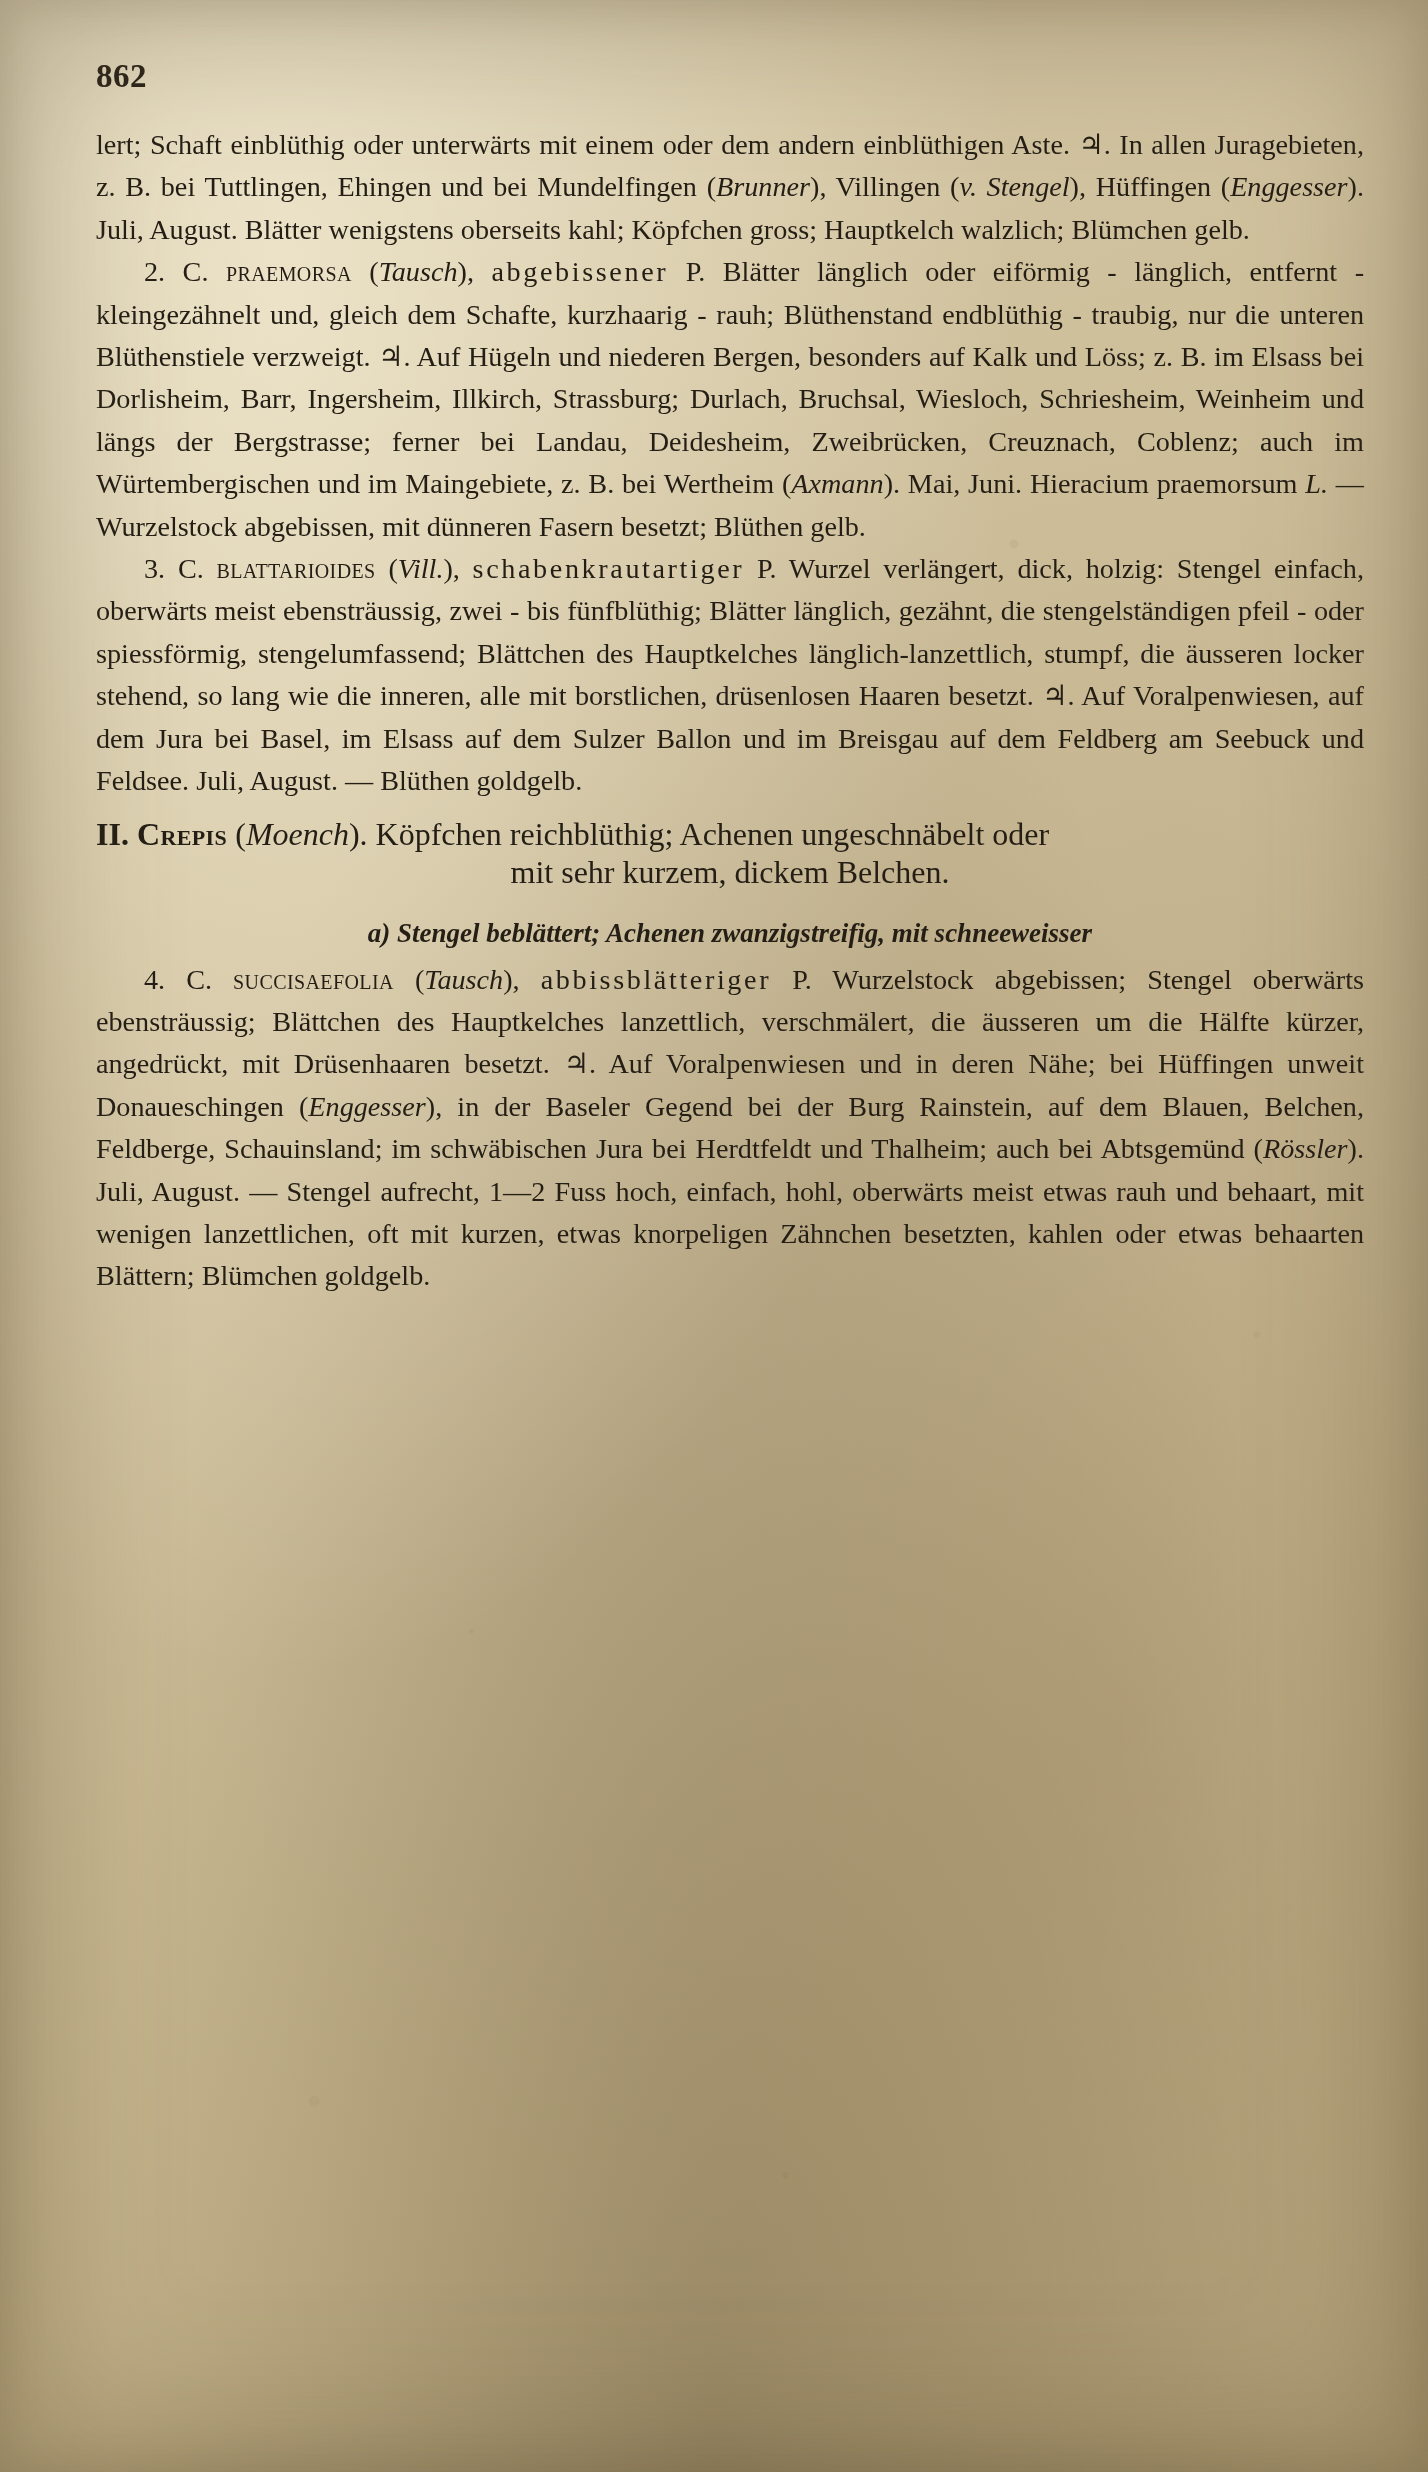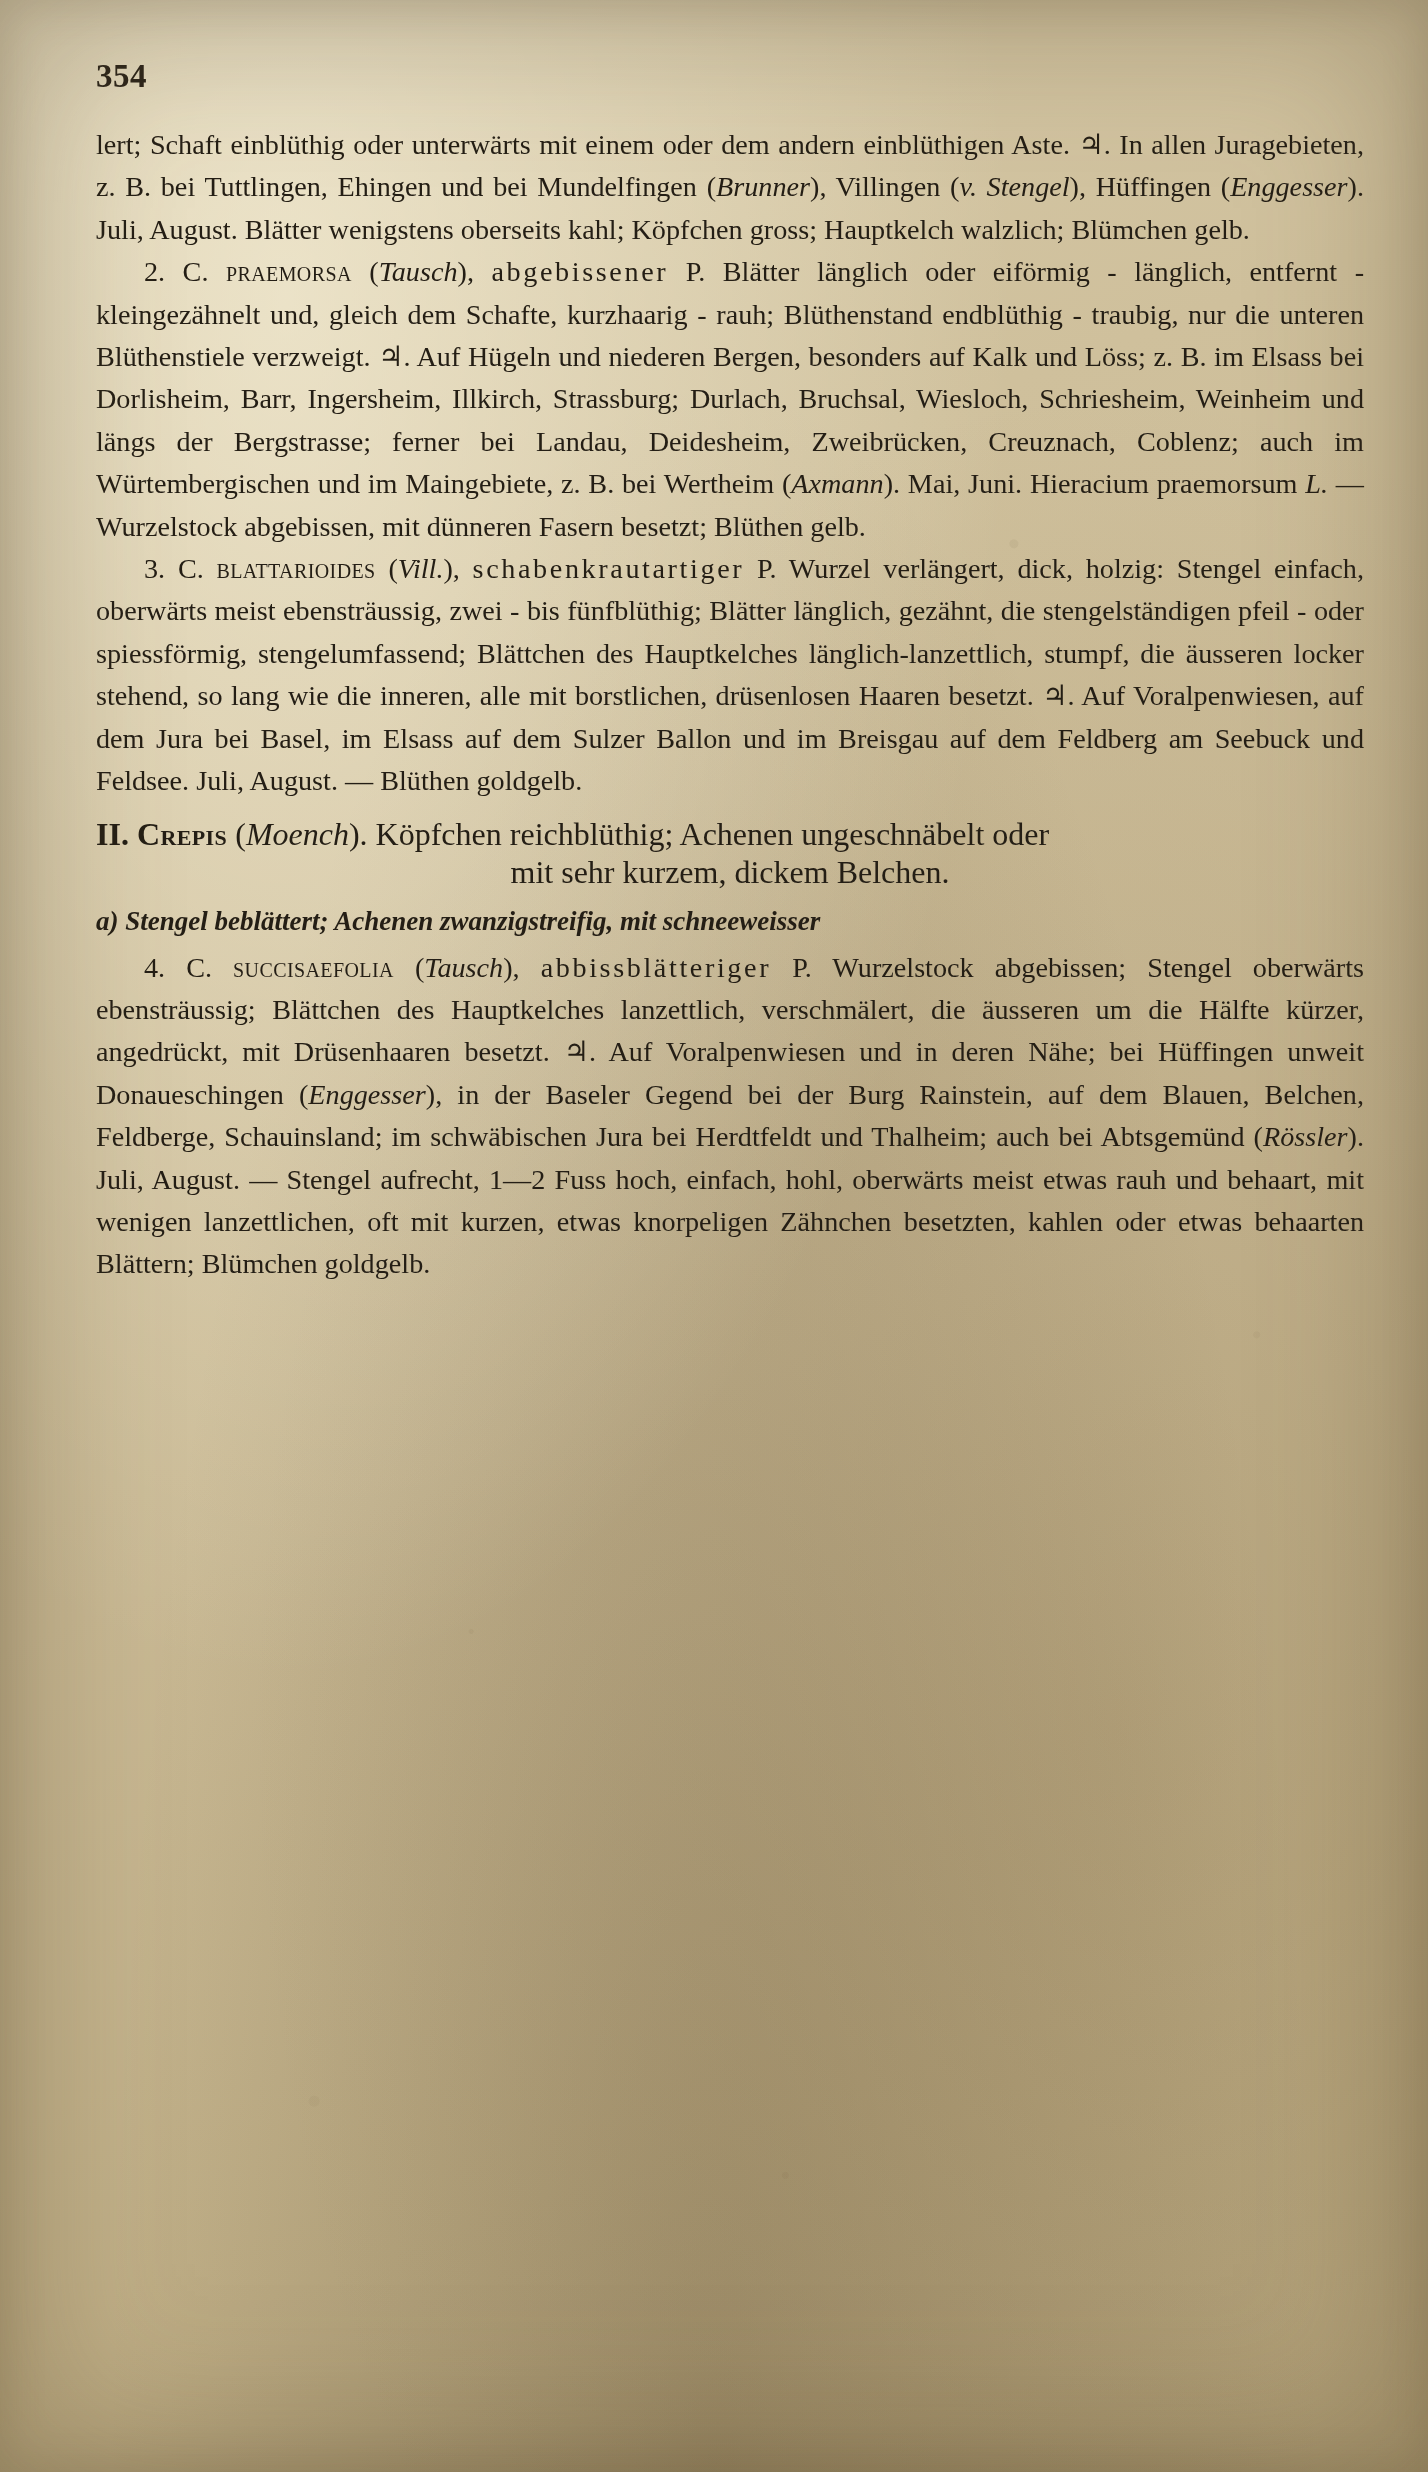--- a/index.html
+++ b/index.html
@@ -102,41 +102,42 @@
   .sect-head {
     margin-top: 12px;
     font-size: 32px;
     line-height: 38px;
     text-align: center;
     color: #241e15;
   }
   .sect-head .l1 { display: block; text-align: justify; }
   .sect-head .l2 { display: block; text-align: center; }
   .sub-head {
-    margin-top: 10px;
+    margin-top: 22px;
     font-size: 27px;
     line-height: 40px;
     font-style: italic;
     font-weight: bold;
+    text-align: center;
     color: #241e15;
   }
   .sub-head .l1 { display: block; }
   .sub-head .l2 { display: block; }
   .block-last { margin-top: 6px; }
 </style>
 </head>
 <body>
 
 <div class="page">
   <div class="grain"></div>
 
   <div class="content">
 
     <div class="header">
-      <div class="folio">354</div>
+      <div class="folio">862</div>
     </div>
 
     <div class="body">
 
       <p class="para"><span>lert; Schaft einblüthig oder unterwärts mit einem oder dem andern einblüthigen Aste. ♃. In allen Juragebieten, z. B. bei Tuttlingen, Ehingen und bei Mundelfingen (</span><span class="it">Brunner</span><span>), Villingen (</span><span class="it">v. Stengel</span><span>), Hüffingen (</span><span class="it">Enggesser</span><span>). Juli, August. Blätter wenigstens oberseits kahl; Köpfchen gross; Hauptkelch walzlich; Blümchen gelb.</span></p>
 
       <p class="para indent species-head"><span>2. C.</span> <span class="sc">praemorsa</span> (<span class="it">Tausch</span>), <span class="sp">abgebissener</span><span> P. Blätter länglich oder eiförmig - länglich, entfernt - kleingezähnelt und, gleich dem Schafte, kurzhaarig - rauh; Blüthenstand endblüthig - traubig, nur die unteren Blüthenstiele verzweigt. ♃. Auf Hügeln und niederen Bergen, besonders auf Kalk und Löss; z. B. im Elsass bei Dorlisheim, Barr, Ingersheim, Illkirch, Strassburg; Durlach, Bruchsal, Wiesloch, Schriesheim, Weinheim und längs der Bergstrasse; ferner bei Landau, Deidesheim, Zweibrücken, Creuznach, Coblenz; auch im Würtembergischen und im Maingebiete, z. B. bei Wertheim (</span><span class="it">Axmann</span><span>). Mai, Juni. Hieracium praemorsum </span><span class="it">L.</span><span> — Wurzelstock abgebissen, mit dünneren Fasern besetzt; Blüthen gelb.</span></p>
 
       <p class="para indent species-head"><span>3. C.</span> <span class="sc">blattarioides</span> (<span class="it">Vill.</span>), <span class="sp">schabenkrautartiger</span><span> P. Wurzel verlängert, dick, holzig: Stengel einfach, oberwärts meist ebensträussig, zwei - bis fünfblüthig; Blätter länglich, gezähnt, die stengelständigen pfeil - oder spiessförmig, stengelumfassend; Blättchen des Hauptkelches länglich-lanzettlich, stumpf, die äusseren locker stehend, so lang wie die inneren, alle mit borstlichen, drüsenlosen Haaren besetzt. ♃. Auf Voralpenwiesen, auf dem Jura bei Basel, im Elsass auf dem Sulzer Ballon und im Breisgau auf dem Feldberg am Seebuck und Feldsee. Juli, August. — Blüthen goldgelb.</span></p>
 

